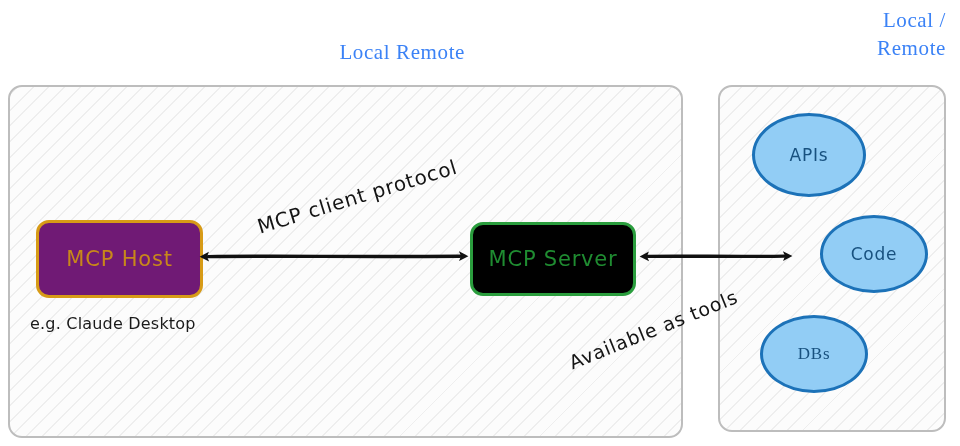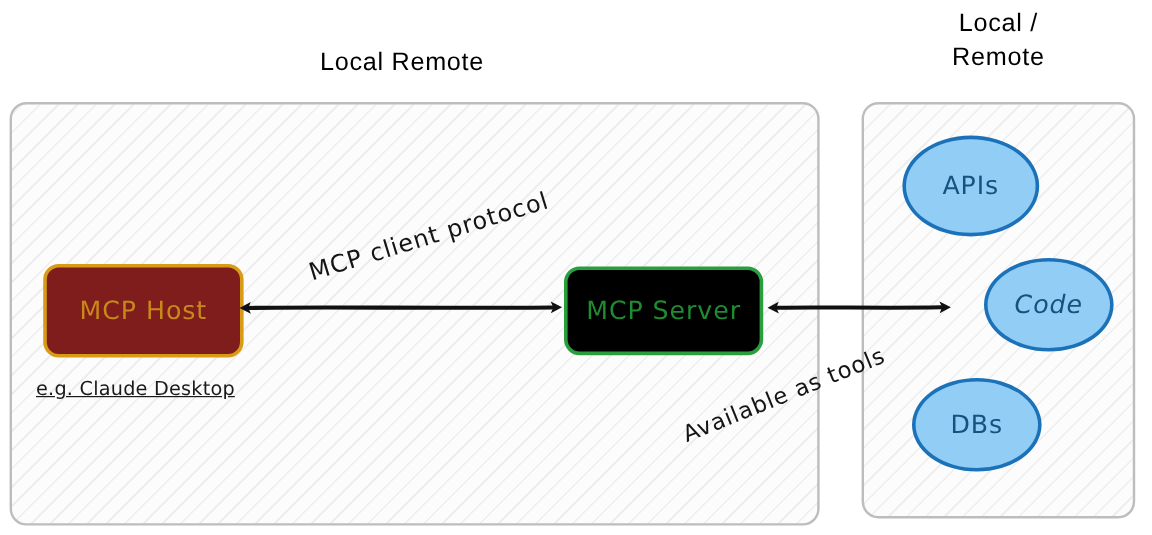--- a/index.html
+++ b/index.html
@@ -32,86 +32,85 @@
       rgba(0,0,0,0) 11px
     );
     box-sizing: border-box;
   }
   #panel-local   { left: 8px;   top: 85px;  width: 675px; height: 353px; }
   #panel-remote  { left: 718px; top: 85px;  width: 228px; height: 347px; }
 
   
   .panel-caption {
     position: absolute;
-    font-family: Liberation Sans, sans-serif;
+    font-family: Liberation Serif, serif;
     font-size: 21px;
-    color: #000000;
+    color: #3b82f6;
     letter-spacing: 0.6px;
-    text-align: center;
+    text-align: right;
     line-height: 1.35;
     white-space: pre-line;
   }
   #caption-local  { left: 205px; top: 38px; width: 260px; }
   #caption-remote { left: 718px; top: 6px;  width: 228px; }
 
   
   .node-box {
     position: absolute;
     border-radius: 13px;
     box-sizing: border-box;
     display: flex;
     align-items: center;
     justify-content: center;
     font-family: "DejaVu Sans", sans-serif;
     font-size: 21px;
     letter-spacing: 0.8px;
   }
   #node-host {
     left: 36px; top: 220px; width: 167px; height: 78px;
-    background: #7f1d1d;
+    background: #701a75;
     border: 3px solid #d79b17;
     color: #c8881a;
   }
   #node-server {
     left: 470px; top: 222px; width: 166px; height: 74px;
     background: #000000;
     border: 3px solid #2a9d3d;
     color: #1f8c31;
   }
 
   
   #host-subcaption {
     position: absolute;
     left: 30px; top: 314px;
     font-family: "DejaVu Sans", sans-serif;
     font-size: 16px;
     color: #1a1a1a;
     letter-spacing: 0.2px;
     white-space: nowrap;
-    text-decoration: underline;
   }
 
   
   .ellipse-node {
     position: absolute;
     border-radius: 50%;
     background: #92cdf5;
     border: 3px solid #1c72b8;
     box-sizing: border-box;
     display: flex;
     align-items: center;
     justify-content: center;
     font-family: "DejaVu Sans", sans-serif;
-    font-size: 21px;
+    font-size: 17px;
     color: #18517f;
     letter-spacing: 0.8px;
   }
   #ellipse-apis { left: 752px; top: 113px; width: 114px; height: 84px; }
-  #ellipse-code { left: 820px; top: 215px; width: 108px; height: 78px; font-style: italic; }
-  #ellipse-dbs  { left: 760px; top: 315px; width: 108px; height: 78px; }
+  #ellipse-code { left: 820px; top: 215px; width: 108px; height: 78px; }
+  #ellipse-dbs  { left: 760px; top: 315px; width: 108px; height: 78px; font-family: Liberation Serif, serif; }
 
   
   .edge-label {
     position: absolute;
     font-family: "DejaVu Sans", sans-serif;
     font-size: 20px;
     color: #141414;
     letter-spacing: 0.8px;
     white-space: nowrap;
     transform-origin: left center;

